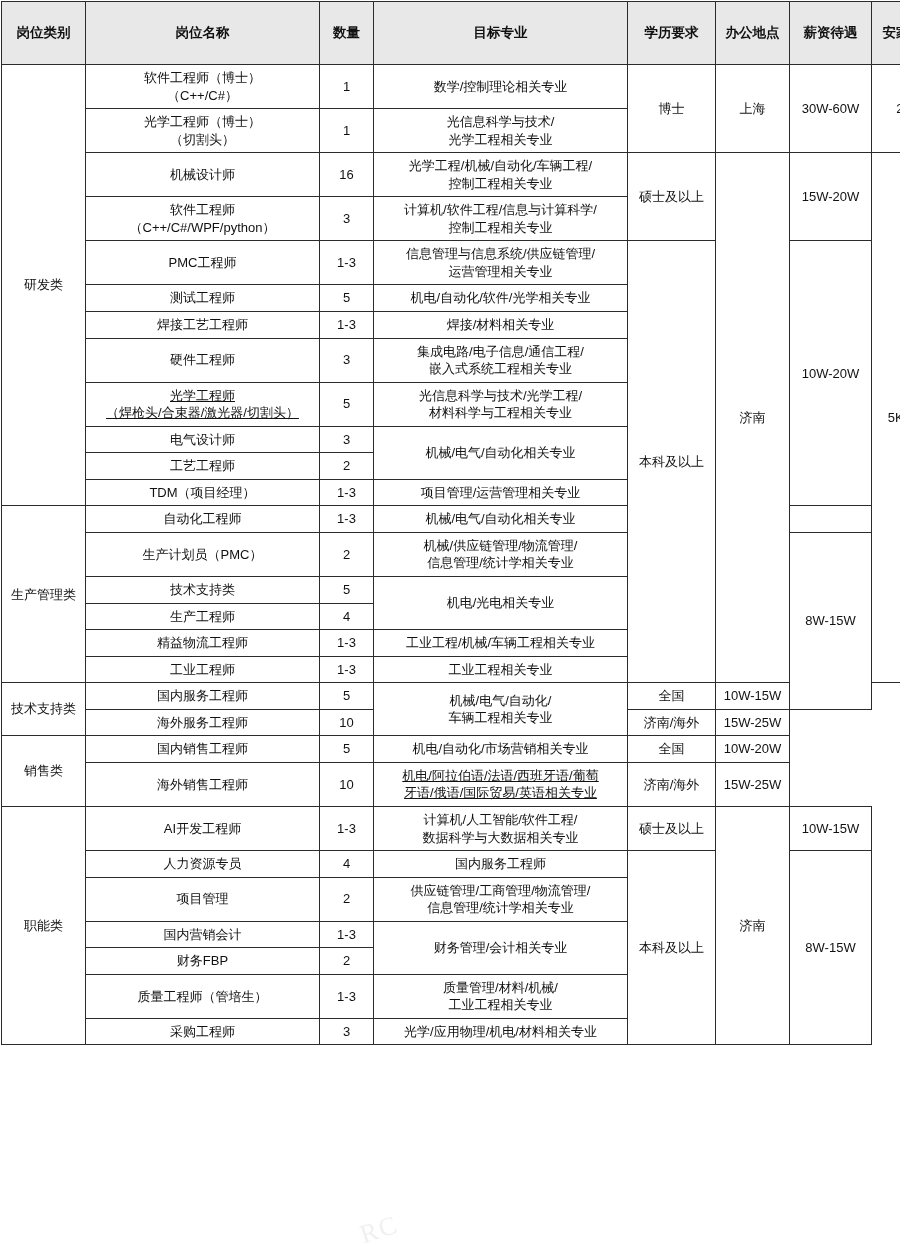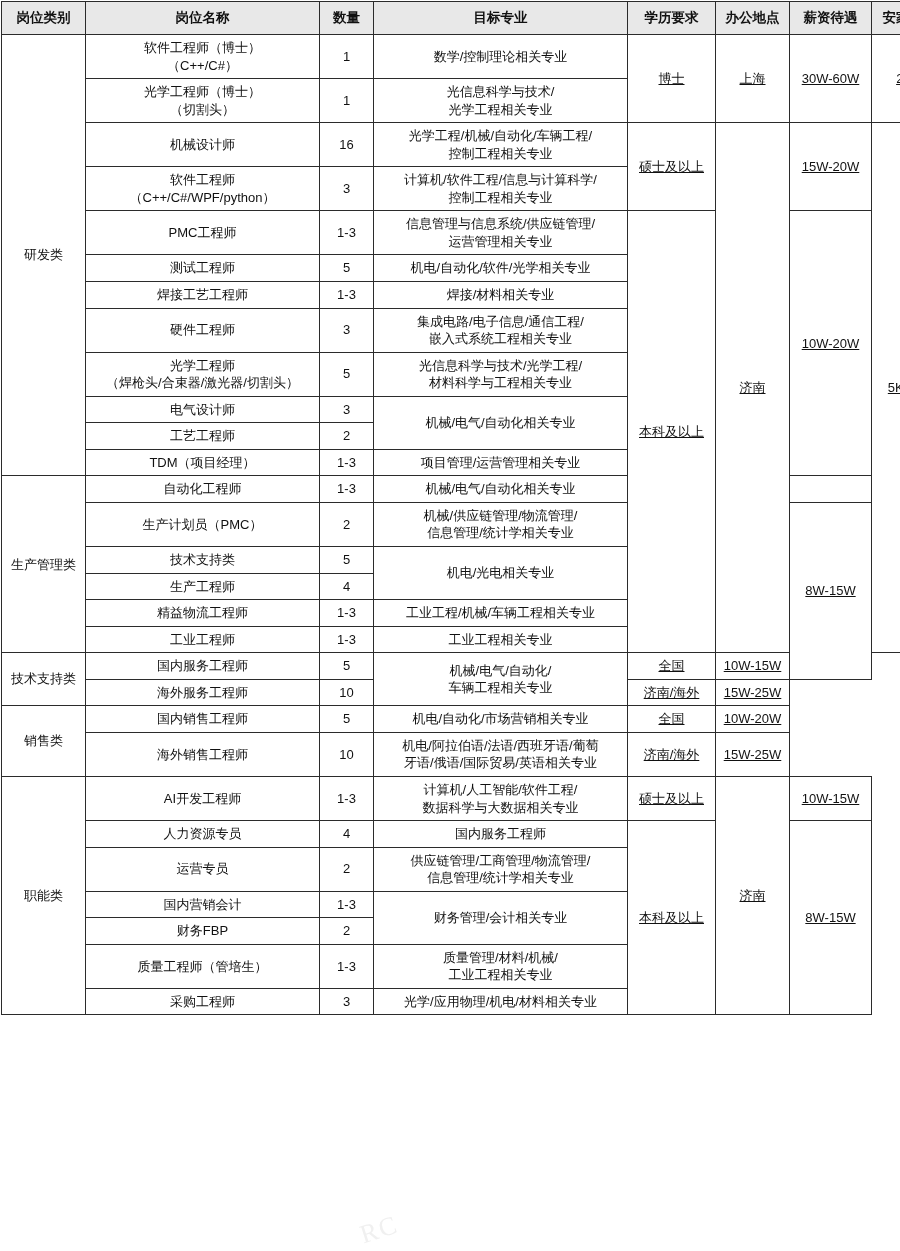--- a/index.html
+++ b/index.html
@@ -25,40 +25,40 @@
     font-size: 13px;
     line-height: 1.35;
     padding: 4px 3px;
     word-break: break-all;
   }
   #job-table thead th {
     background: #e8e8e8;
     font-weight: bold;
     font-size: 13.5px;
     height: 26px;
-    padding: 3px 2px;
+    padding: 18px 2px;
   }
   .cat-cell {
     font-size: 14px;
   }
   .name-cell {
     font-size: 13.5px;
   }
   .count-cell {
     font-size: 13.5px;
   }
   .major-cell {
     font-size: 12.5px;
   }
   .edu-cell, .loc-cell, .sal-cell, .bonus-cell {
     font-size: 13px;
-    text-decoration: underline;
   }
   .small-major {
     font-size: 12px;
+    text-decoration: underline;
   }
   .sub {
     display: block;
   }
   .watermark {
     position: absolute;
     left: 360px;
     top: 1215px;
     font-size: 26px;
     color: #f0f0f0;
@@ -366,21 +366,21 @@
       <td class="count-cell">4</td>
       <td class="major-cell">
         <span class="sub">国内服务工程师</span>
       </td>
       <td class="edu-cell" rowspan="6">本科及以上</td>
       <td class="sal-cell" rowspan="6">8W-15W</td>
     </tr>
 
     <tr>
       <td class="name-cell">
-        <span class="sub">运营专员</span>
+        <span class="sub">项目管理</span>
       </td>
       <td class="count-cell">2</td>
       <td class="major-cell">
         <span class="sub">供应链管理/工商管理/物流管理/</span>
         <span class="sub">信息管理/统计学相关专业</span>
       </td>
     </tr>
 
     <tr>
       <td class="name-cell">

